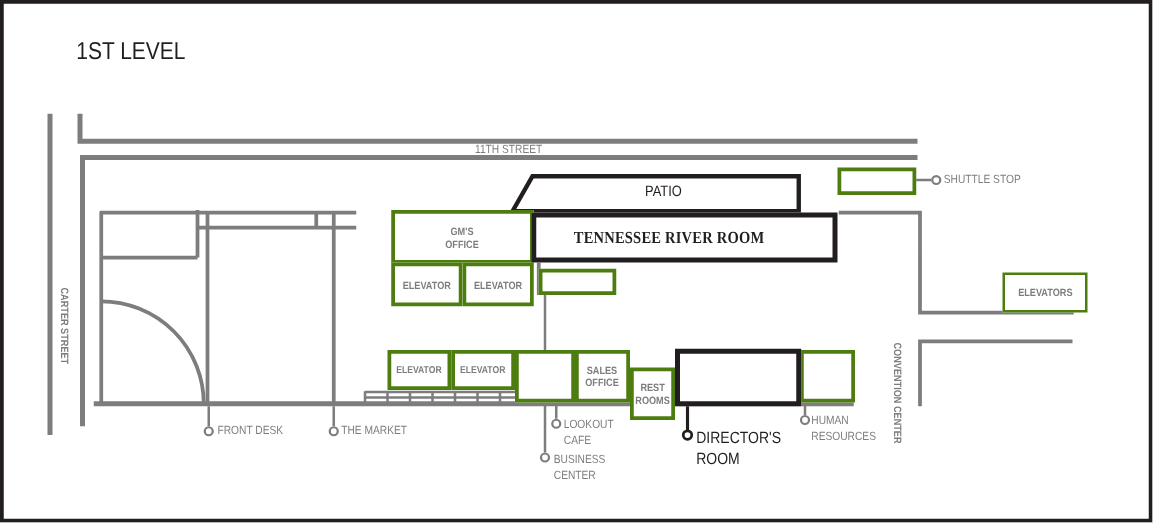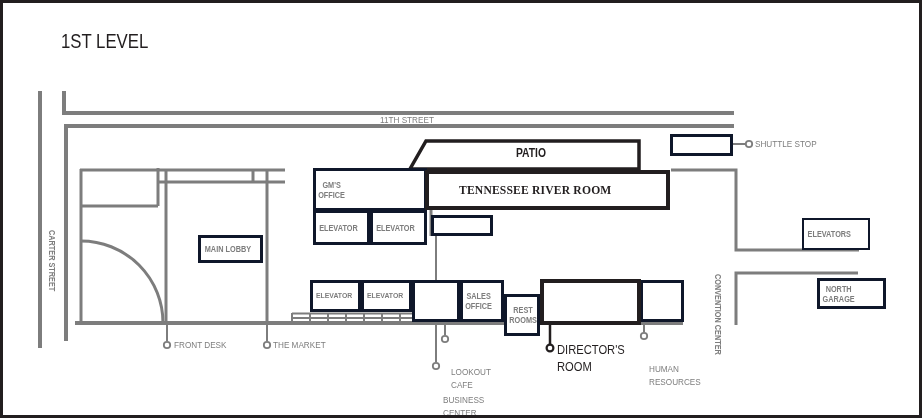--- a/index.html
+++ b/index.html
@@ -2,36 +2,36 @@
 <html><head>
 <meta charset="utf-8">
 <style>
   html,body{margin:0;padding:0;background:#e8e8e8;font-family:"Liberation Sans",sans-serif;}
   #plan{
     position:relative;width:922px;height:418px;background:#fff;
     border:3px solid #221e1f;box-sizing:border-box;overflow:hidden;
   }
   #walls{position:absolute;left:0;top:0;}
   .box{
-    position:absolute;border:3px solid #0f172a;background:#fff;box-sizing:border-box;
-    display:flex;align-items:center;justify-content:flex-start;text-align:center;
+    position:absolute;border:3px solid #4d7c0f;background:#fff;box-sizing:border-box;
+    display:flex;align-items:center;justify-content:center;text-align:center;
     color:#7d7d7d;font-weight:bold;font-size:8.5px;line-height:10px;
   }
   .box .cond{transform-origin:50% 50%;}
   .thin{border-width:2px;}
   .blackbox{position:absolute;border:4px solid #221e1f;background:#fff;box-sizing:border-box;
     display:flex;align-items:center;justify-content:center;text-align:center;
     color:#221e1f;font-weight:bold;font-family:Liberation Serif, serif;}
   .lbl{position:absolute;color:#7d7d7d;font-weight:normal;font-size:9.5px;line-height:11.5px;white-space:nowrap;}
-  .lbl2{line-height:13px;margin-top:32px;}
+  .lbl2{line-height:13px;}
   .black-lbl{color:#221e1f;font-size:13px;line-height:17px;}
   .cond{display:inline-block;transform:scaleX(.86);transform-origin:0 50%;}
   .title{position:absolute;left:58px;top:27px;color:#221e1f;font-weight:normal;font-size:19.5px;letter-spacing:0;}
   .vlbl{position:absolute;color:#7d7d7d;font-weight:bold;font-size:8.5px;text-align:center;transform:rotate(90deg);transform-origin:50% 50%;white-space:nowrap;}
-  .patio-lbl{position:absolute;left:430px;top:143px;width:200px;text-align:center;color:#221e1f;font-weight:bold;font-size:12px;}
+  .patio-lbl{position:absolute;left:430px;top:143px;width:200px;text-align:center;color:#221e1f;font-weight:normal;font-size:12px;}
   .tn-lbl{font-size:13.5px;letter-spacing:.2px;}
 </style>
 </head>
 <body>
 
 <div id="plan">
 
   <svg id="walls" width="922" height="418" viewBox="0 0 922 418">
 
     <g stroke="#7d7d7d" fill="none">
@@ -95,43 +95,37 @@
   <div class="box" style="left:310px;top:165px;width:114px;height:43px">
     <span class="cond"><span>GM'S</span><br><span>OFFICE</span></span>
   </div>
   <div class="box" style="left:310px;top:207px;width:57px;height:35px">
       <span class="cond">ELEVATOR</span>
     </div>
   <div class="box" style="left:367px;top:207px;width:57px;height:35px">
       <span class="cond">ELEVATOR</span>
     </div>
   <div class="box" style="left:428px;top:212px;width:62px;height:21px"></div>
-  <div class="box" style="left:195px;top:232px;width:65px;height:28px">
-      <span class="cond">MAIN LOBBY</span>
-    </div>
   <div class="box" style="left:307px;top:277px;width:51px;height:32px">
       <span class="cond" style="font-size:8px">ELEVATOR</span>
     </div>
   <div class="box" style="left:358px;top:277px;width:51px;height:32px">
       <span class="cond" style="font-size:8px">ELEVATOR</span>
     </div>
   <div class="box" style="left:409px;top:277px;width:48px;height:42px"></div>
   <div class="box" style="left:457px;top:277px;width:44px;height:42px">
     <span class="cond"><span>SALES</span><br><span>OFFICE</span></span>
   </div>
   <div class="box" style="left:501px;top:291px;width:36px;height:42px">
     <span class="cond"><span>REST</span><br><span>ROOMS</span></span>
   </div>
   <div class="box" style="left:637px;top:277px;width:44px;height:42px"></div>
   <div class="box thin" style="left:799px;top:215px;width:68px;height:32px">
       <span class="cond">ELEVATORS</span>
     </div>
-  <div class="box" style="left:814px;top:275px;width:69px;height:31px">
-    <span class="cond"><span>NORTH</span><br><span>GARAGE</span></span>
-  </div>
   <div class="box" style="left:667px;top:131px;width:63px;height:22px"></div>
 
   <div class="patio-lbl"><span class="cond ctr">PATIO</span></div>
   <div class="blackbox" style="left:422px;top:167px;width:245px;height:40px">
     <span class="cond ctr tn-lbl">TENNESSEE RIVER ROOM</span>
   </div>
   <div class="blackbox" style="left:537px;top:276px;width:101px;height:46px"></div>
 
   <div class="lbl" style="left:752px;top:135px"><span class="cond">SHUTTLE STOP</span></div>
   <div class="lbl" style="left:171px;top:336px"><span class="cond">FRONT DESK</span></div>

